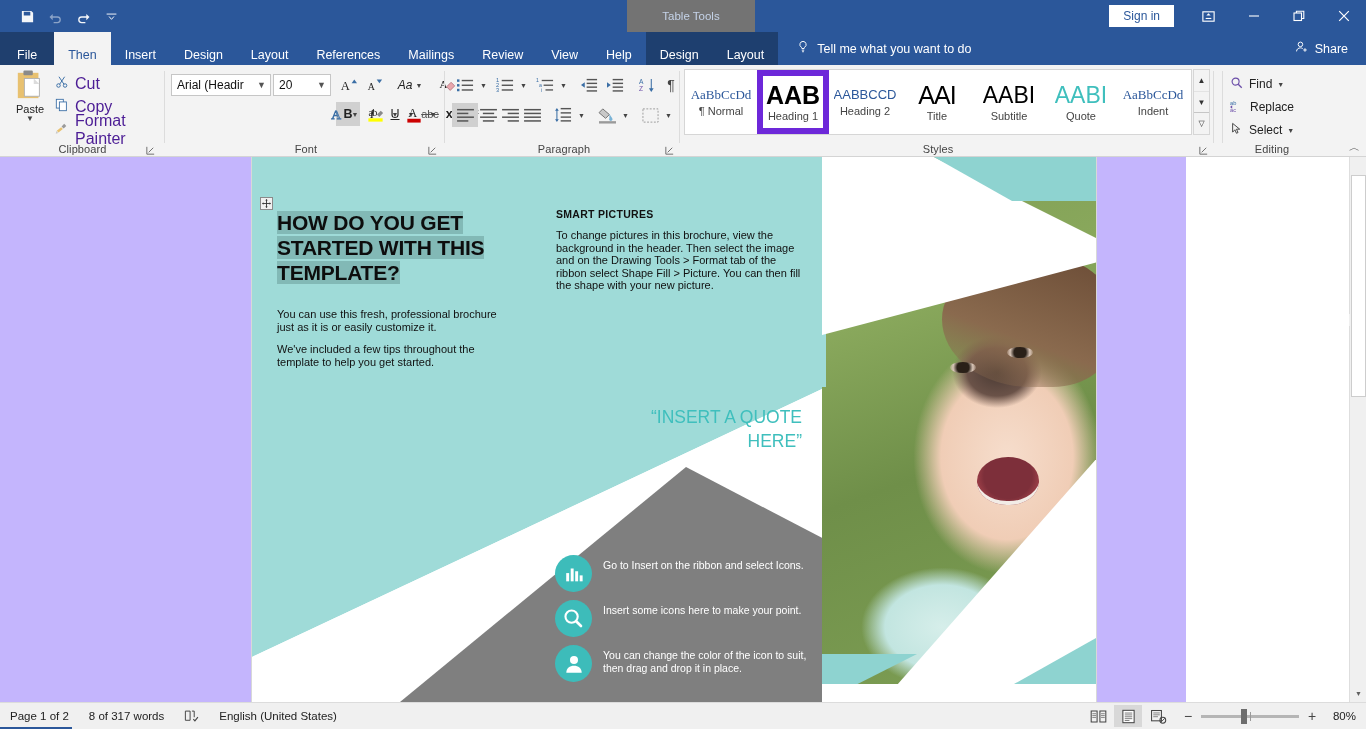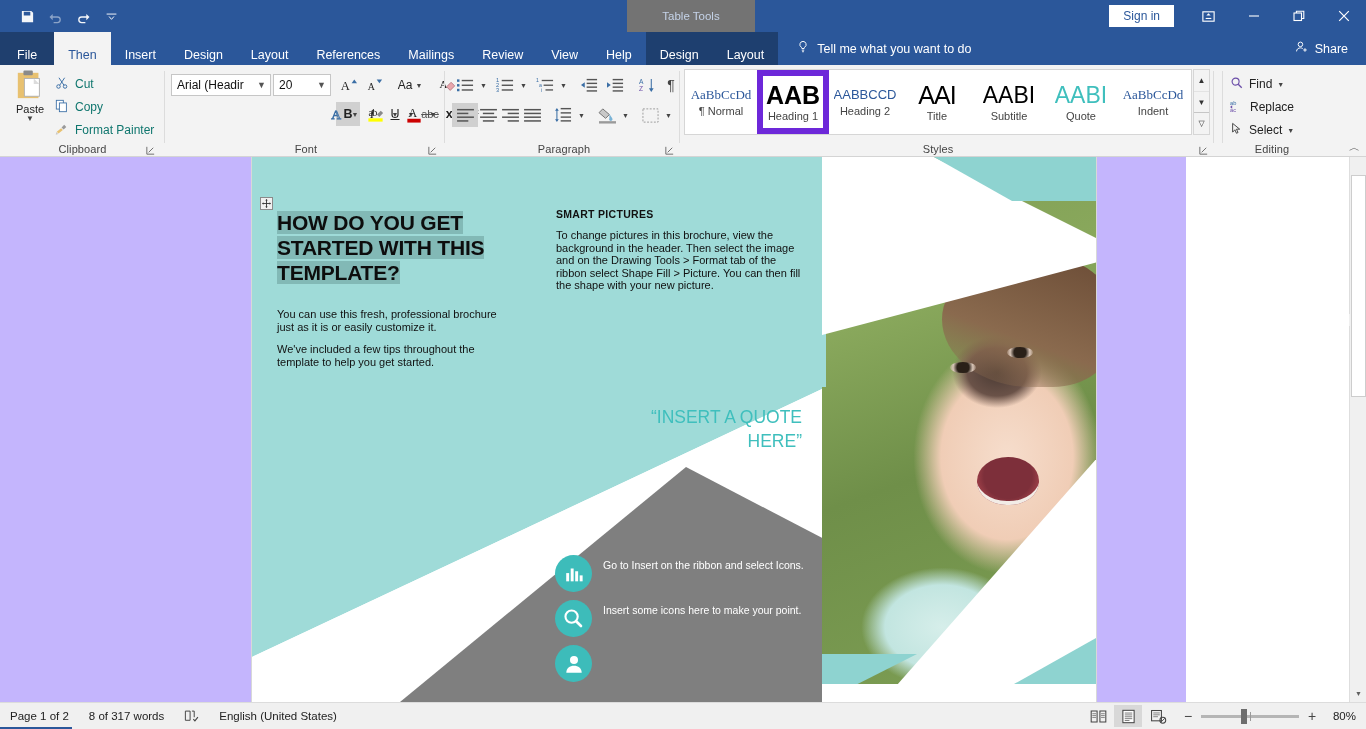--- a/index.html
+++ b/index.html
@@ -95,21 +95,21 @@
   }
 
   
   .paste-btn {
     position: absolute; left: 8px; top: 4px; width: 44px;
     display: flex; flex-direction: column; align-items: center;
     font-size: 11px; color: #222;
   }
   .clip-item {
     position: absolute; display: flex; align-items: center; gap: 6px;
-    font-size: 12px; color: #0f766e; height: 20px;
+    font-size: 16px; color: #4c1d95; height: 20px;
   }
 
   
   .fontbox {
     position: absolute; display: flex; align-items: center; justify-content: space-between;
     background: #ffffff; border: 1px solid #c6c6c6; height: 22px; padding: 0 4px 0 5px;
     font-size: 12px; color: #111;
   }
   .fontbox .caret { color: #555; font-size: 9px; }
   .ficon {
@@ -473,21 +473,21 @@
             <path fill="#3a6ea5" d="M14 8l3-4 3 4z"></path>
           </svg>
       </div>
       <div class="ficon" style="left:196px; top:8px; width:24px;">
         <svg width="18" height="18" viewBox="0 0 20 20">
             <text x="3" y="15" font-family="Liberation Serif, serif" font-size="11" fill="#222">A</text>
             <path fill="#3a6ea5" d="M13 4l3 4 3-4z"></path>
           </svg>
       </div>
       <div class="ficon" style="left:226px; top:8px; width:36px; gap:3px;">
-        <span style="font-size:12px;color:#222;">Aa</span>
+        <span style="font-size:12px;color:#222;font-style:italic;">Aa</span>
           <span style="font-size:7px;color:#444;">▼</span>
       </div>
       <div class="ficon" style="left:268px; top:8px; width:26px;">
         <svg width="19" height="18" viewBox="0 0 20 20">
             <text x="1" y="13" font-family="Liberation Serif, serif" font-size="12" fill="#222">A</text>
             <path fill="#e9a6ad" d="M9 12l5-5 4 4-5 5z"></path>
             <path stroke="#b57b82" stroke-width="1" fill="none" d="M9 12l5-5 4 4-5 5z"></path>
           </svg>
       </div>
       <div class="ficon on" style="left:170px; top:37px; width:24px; font-weight:bold;">B</div>
@@ -833,20 +833,21 @@
             </div>
             <div class="txt">Insert some icons here to make your point.</div>
           </div>
           <div class="iconrow">
             <div class="circ">
               <svg width="22" height="22" viewBox="0 0 24 24">
                   <circle cx="12" cy="7.6" r="4.4" fill="#ffffff"></circle>
                   <path fill="#ffffff" d="M3.6 21.5c0-4.7 3.8-7.6 8.4-7.6s8.4 2.9 8.4 7.6z"></path>
                 </svg>
             </div>
+            <div class="txt">You can change the color of the icon to suit, then drag and drop it in place.</div>
           </div>
         </div>
       </div>
     </div>
   </div>
 
   <div class="vscroll">
     <div class="split-handle"></div>
     <div class="vs-arrow" style="top:13px;">▲</div>
     <div class="vs-thumb"></div>

